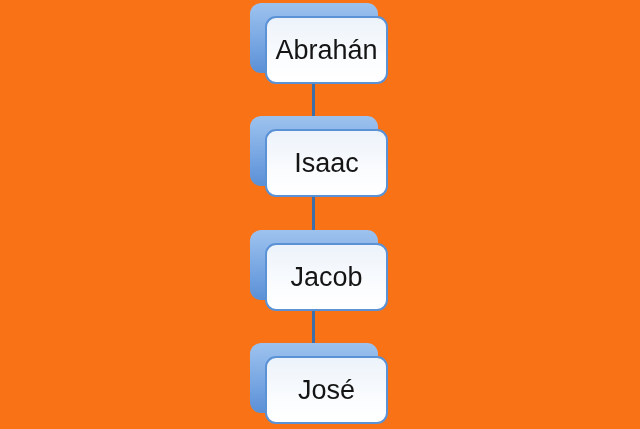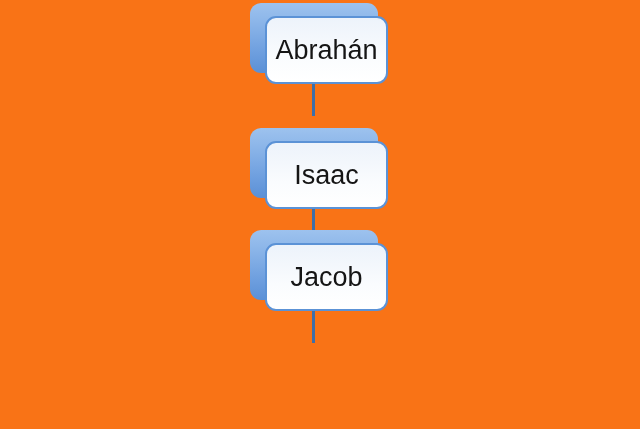--- a/index.html
+++ b/index.html
@@ -82,28 +82,34 @@
   <div class="connector" style="top:195px;height:35px;"></div>
   <div class="connector" style="top:308px;height:35px;"></div>
 
   <div class="node" style="top:3px;">
     <div class="plate-back"></div>
     <div class="plate-front">
       <span class="plate-label">Abrahán</span>
     </div>
   </div>
 
-  <div class="node" style="top:128px;">
+  <div class="node" style="top:116px;">
     <div class="plate-back"></div>
     <div class="plate-front">
       <span class="plate-label">Isaac</span>
     </div>
   </div>
 
   <div class="node" style="top:230px;text-align:center;">
     <div class="plate-back"></div>
     <div class="plate-front">
       <span class="plate-label">Jacob</span>
     </div>
   </div>
 
+  <div class="node" style="top:343px;">
+    <div class="plate-back"></div>
+    <div class="plate-front">
+      <span class="plate-label">José</span>
+    </div>
+  </div>
 
 </div>
 
 </body></html>

